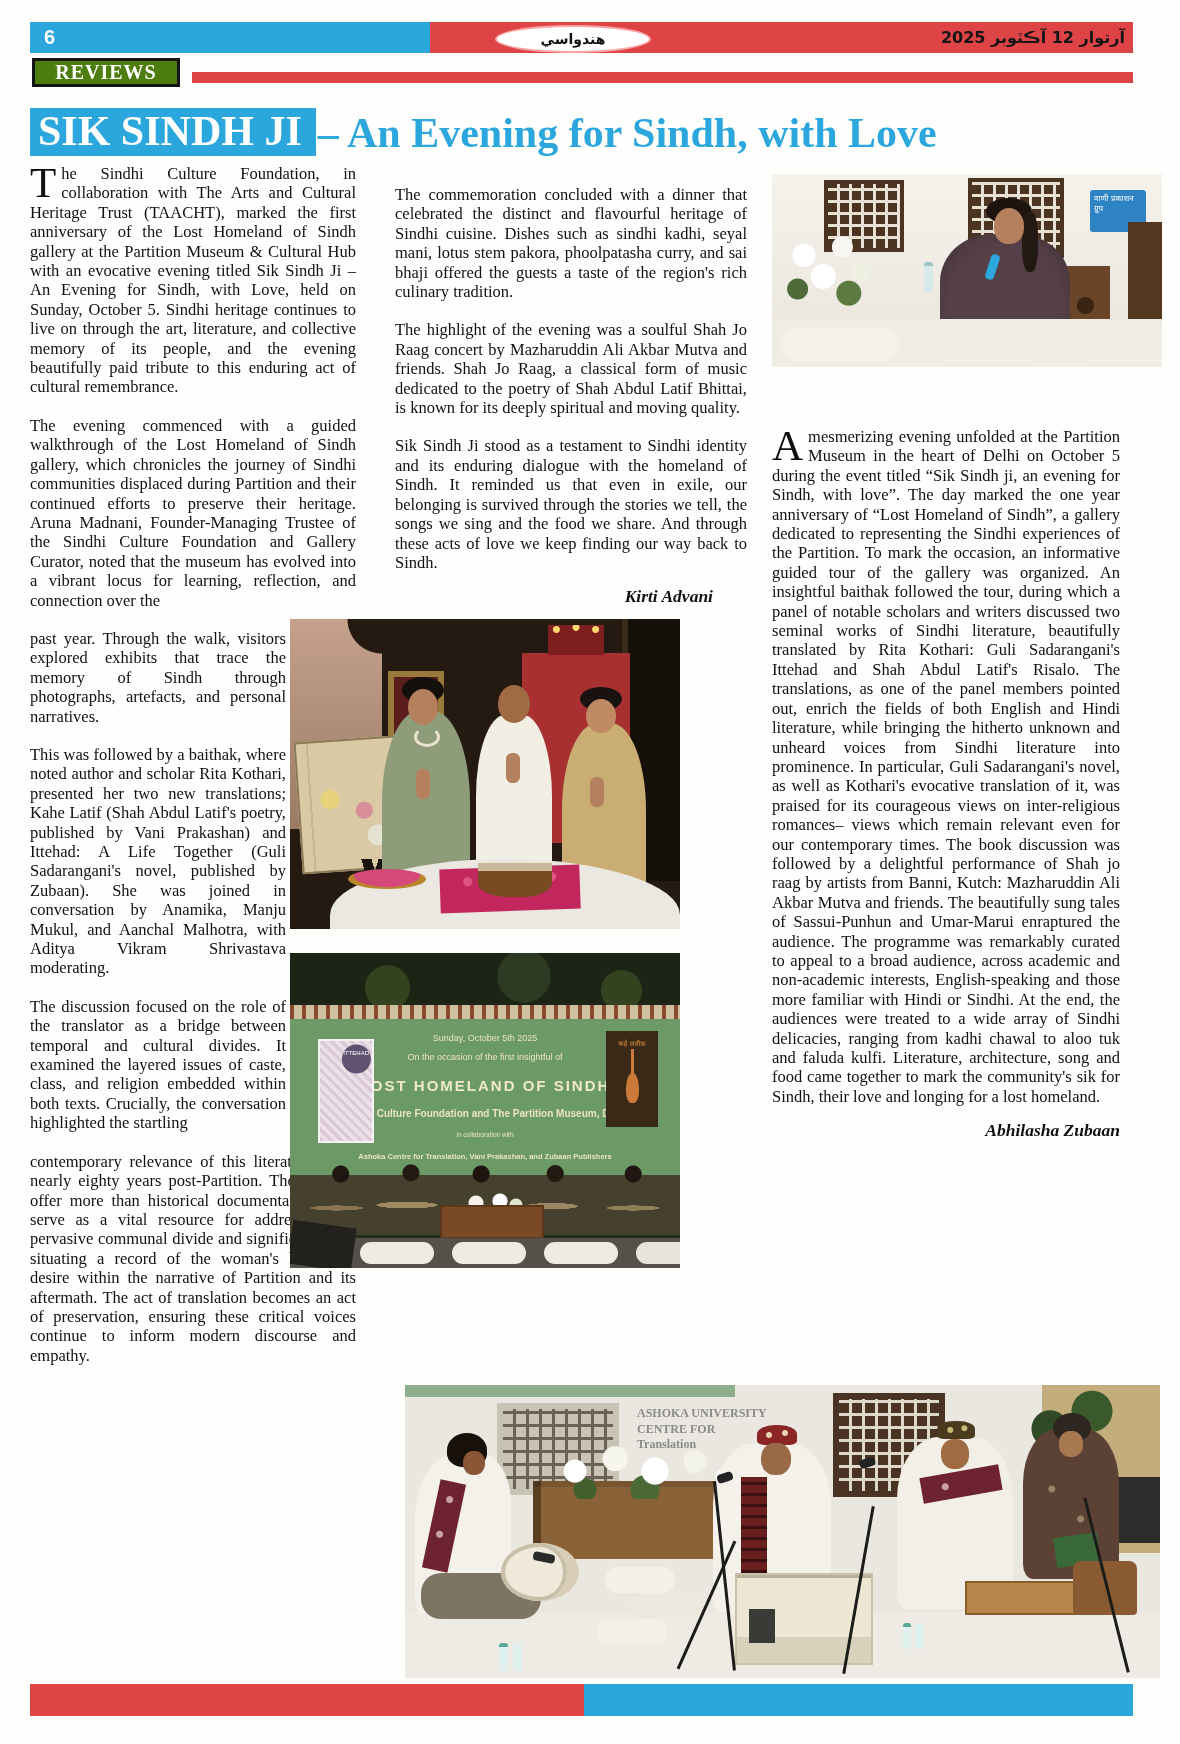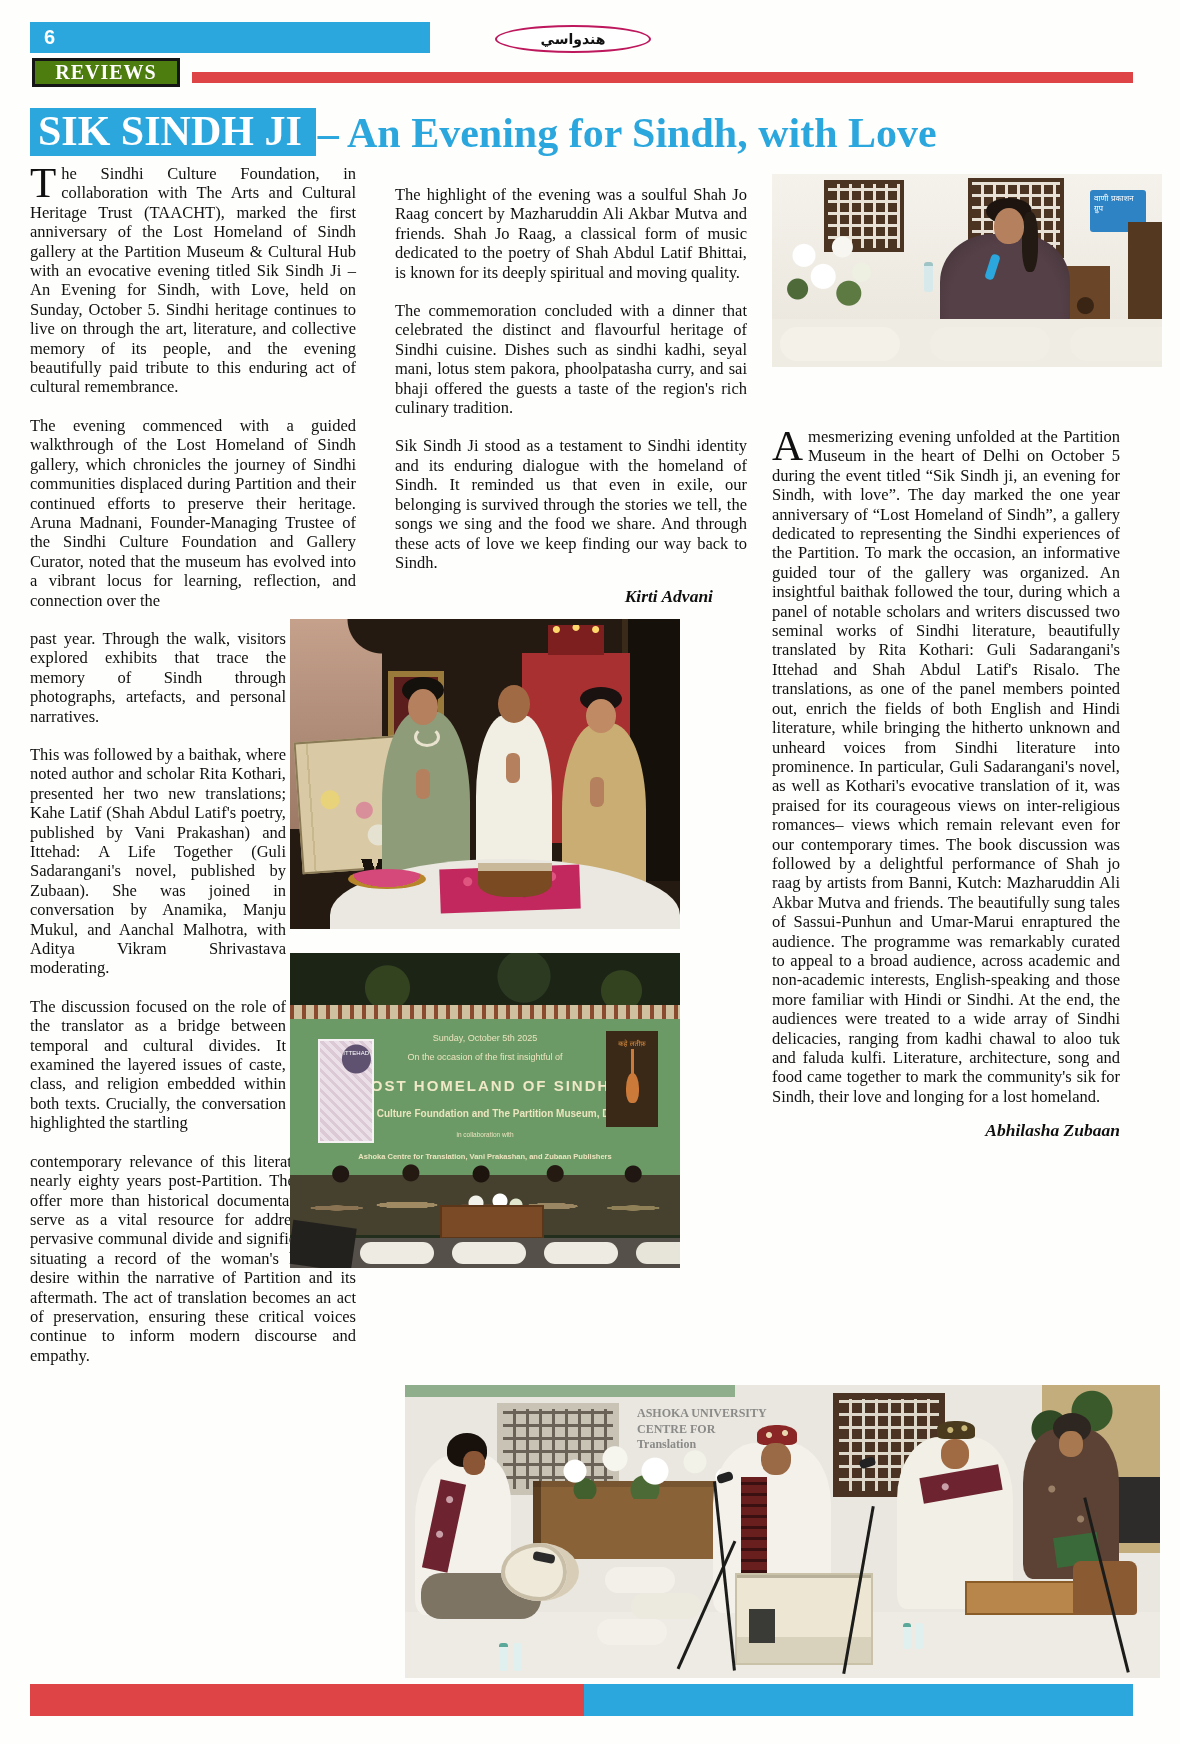--- a/index.html
+++ b/index.html
@@ -6,21 +6,21 @@
   .page{position:relative;width:1180px;height:1744px;background:#fefefc;overflow:hidden;
         font-family:"Liberation Serif",serif;color:#101010;}
 
   
   .topbar{position:absolute;left:30px;top:22px;width:1103px;height:31px;display:flex;}
   .topbar-blue{width:400px;height:100%;background:#2ba7de;display:flex;align-items:center;}
   .topbar-red{flex:1;height:100%;background:#de4345;display:flex;align-items:center;justify-content:flex-end;}
   .page-num{color:#ffffff;font-family:"Liberation Sans",sans-serif;font-weight:bold;font-size:20px;padding-left:14px;}
   .edition-date{direction:rtl;color:#151515;font-family:"DejaVu Sans",sans-serif;font-weight:bold;font-size:16px;padding-left:10px;padding-right:8px;}
   .masthead-oval{position:absolute;left:495px;top:25px;width:152px;height:24px;background:#ffffff;
-        border:2px solid #be185d;border-radius:50%;display:flex;align-items:center;justify-content:center;z-index:3;}
+        border:2px solid #fca5a5;border-radius:50%;display:flex;align-items:center;justify-content:center;z-index:3;}
   .masthead-text{font-family:"DejaVu Sans",sans-serif;font-weight:bold;font-size:14px;line-height:1;direction:rtl;}
   .reviews-box{position:absolute;left:32px;top:58px;width:148px;height:29px;background:#4d7c0f;border:3px solid #151515;
         box-sizing:border-box;display:flex;align-items:center;justify-content:center;}
   .reviews-label{color:#ffffff;font-weight:bold;font-size:20px;letter-spacing:1px;}
   .reviews-rule{position:absolute;left:192px;top:72px;width:941px;height:11px;background:#de4345;}
 
   
   .headline{position:absolute;left:30px;top:108px;display:flex;align-items:flex-end;white-space:nowrap;}
   .hl-box{background:#2ba7de;color:#ffffff;font-weight:bold;font-size:42px;line-height:46px;padding:0 14px 2px 8px;letter-spacing:0;}
   .hl-rest{color:#2ba7de;font-weight:bold;font-size:42px;line-height:46px;padding-left:2px;}
@@ -227,20 +227,23 @@
 </style>
 </head>
 <body>
 
 <div class="page">
 
   <div class="topbar">
     <div class="topbar-blue">
       <span class="page-num">6</span>
     </div>
+    <div class="topbar-red">
+      <span class="edition-date">آرتوار 12 آڪٽوبر 2025</span>
+    </div>
   </div>
   <div class="masthead-oval">
     <span class="masthead-text">هندواسي</span>
   </div>
   <div class="reviews-box">
     <span class="reviews-label">REVIEWS</span>
   </div>
   <div class="reviews-rule"></div>
 
   <div class="headline">
@@ -251,22 +254,22 @@
   <div class="col col1">
     <p><span class="dropcap">T</span><span>he Sindhi Culture Foundation, in collaboration with The Arts and Cultural Heritage Trust (TAACHT), marked the first anniversary of the Lost Homeland of Sindh gallery at the Partition Museum &amp; Cultural Hub with an evocative evening titled Sik Sindh Ji – An Evening for Sindh, with Love, held on Sunday, October 5. Sindhi heritage continues to live on through the art, literature, and collective memory of its people, and the evening beautifully paid tribute to this enduring act of cultural remembrance.</span></p>
     <p><span>The evening commenced with a guided walkthrough of the Lost Homeland of Sindh gallery, which chronicles the journey of Sindhi communities displaced during Partition and their continued efforts to preserve their heritage. Aruna Madnani, Founder-Managing Trustee of the Sindhi Culture Foundation and Gallery Curator, noted that the museum has evolved into a vibrant locus for learning, reflection, and connection over the</span></p>
     <p class="narrow"><span>past year. Through the walk, visitors explored exhibits that trace the memory of Sindh through photographs, artefacts, and personal narratives.</span></p>
     <p class="narrow"><span>This was followed by a baithak, where noted author and scholar Rita Kothari, presented her two new translations; Kahe Latif (Shah Abdul Latif's poetry, published by Vani Prakashan) and Ittehad: A Life Together (Guli Sadarangani's novel, published by Zubaan). She was joined in conversation by Anamika, Manju Mukul, and Aanchal Malhotra, with Aditya Vikram Shrivastava moderating.</span></p>
     <p class="narrow"><span>The discussion focused on the role of the translator as a bridge between temporal and cultural divides. It examined the layered issues of caste, class, and religion embedded within both texts. Crucially, the conversation highlighted the startling</span></p>
     <p><span>contemporary relevance of this literature, even nearly eighty years post-Partition. These works offer more than historical documentation; they serve as a vital resource for addressing the pervasive communal divide and significantly, for situating a record of the woman's heart and desire within the narrative of Partition and its aftermath. The act of translation  becomes an act of preservation, ensuring these critical voices continue to inform modern discourse and empathy.</span></p>
   </div>
 
   <div class="col col2">
+    <p><span>The commemoration concluded with a dinner that celebrated the distinct and flavourful heritage of Sindhi cuisine. Dishes such as sindhi kadhi, seyal mani, lotus stem pakora, phoolpatasha curry, and sai bhaji offered the guests a taste of the region's rich culinary tradition.</span></p>
     <p><span>The highlight of the evening was a soulful Shah Jo Raag concert by Mazharuddin Ali Akbar Mutva and friends. Shah Jo Raag, a classical form of music dedicated to the poetry of Shah Abdul Latif Bhittai, is known for its deeply spiritual and moving quality.</span></p>
-    <p><span>The commemoration concluded with a dinner that celebrated the distinct and flavourful heritage of Sindhi cuisine. Dishes such as sindhi kadhi, seyal mani, lotus stem pakora, phoolpatasha curry, and sai bhaji offered the guests a taste of the region's rich culinary tradition.</span></p>
     <p><span>Sik Sindh Ji stood as a testament to Sindhi identity and its enduring dialogue with the homeland of Sindh. It reminded us that even in exile, our belonging is survived through the stories we tell, the songs we sing and the food we share. And through these acts of love we keep finding our way back to Sindh.</span></p>
     <div class="byline byline-k">Kirti Advani</div>
 
     <div class="photo photo2">
       <div class="ly p2-arch"></div>
       <div class="ly p2-door"></div>
       <div class="ly p2-red"></div>
       <div class="ly p2-candle"></div>
       <div class="ly p2-frame"></div>
       <div class="ly p2-map"></div>

